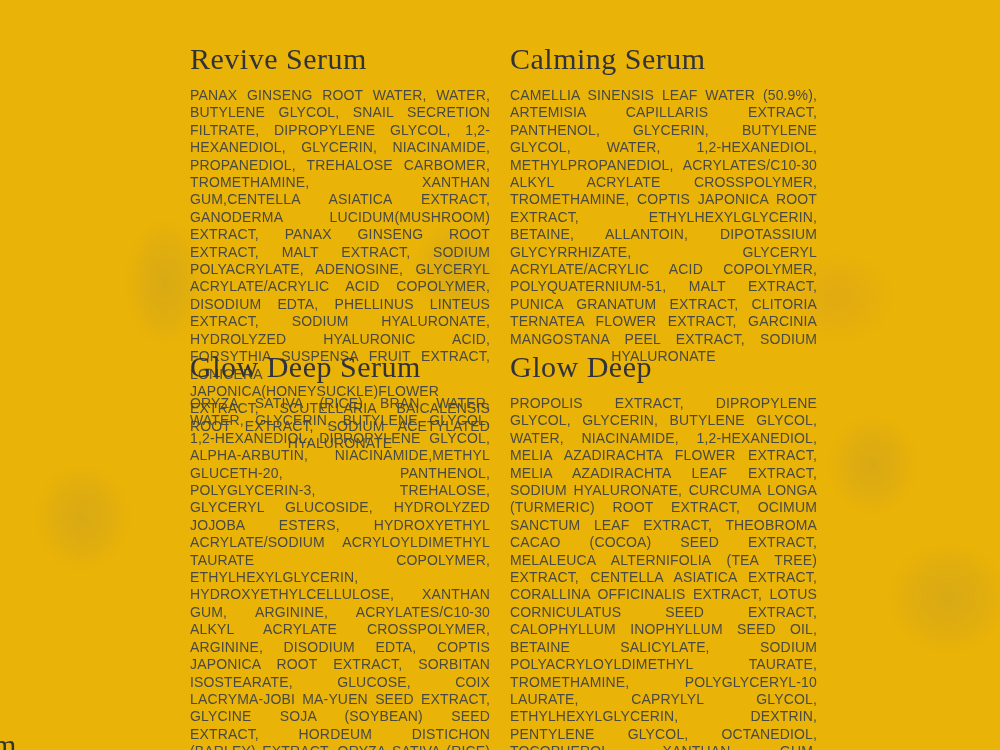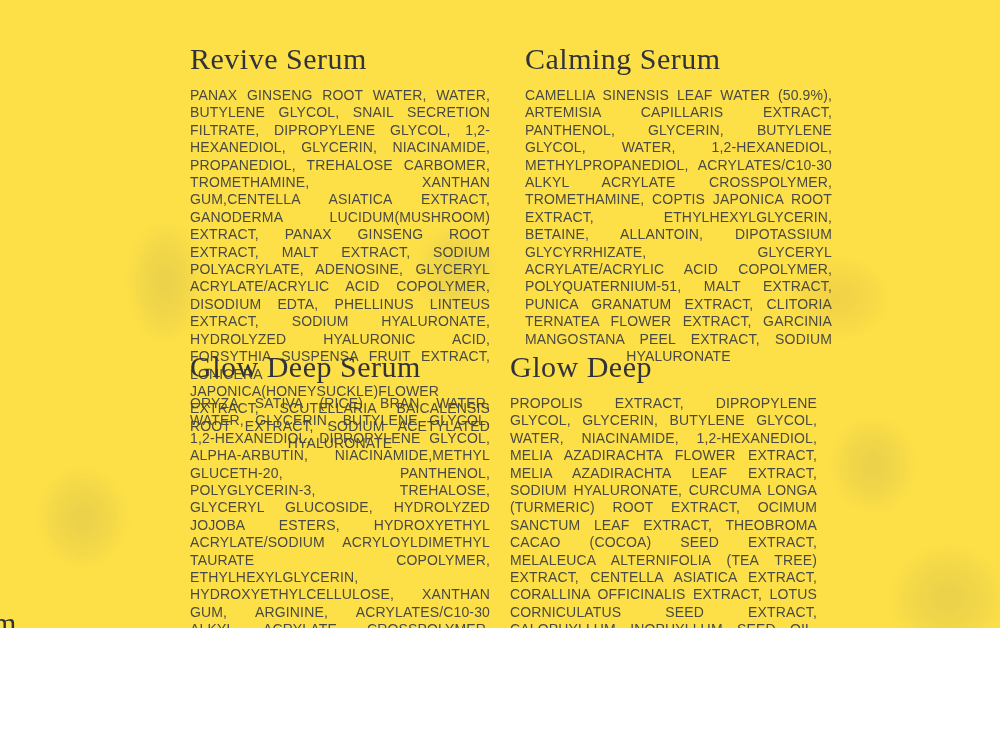--- a/index.html
+++ b/index.html
@@ -2,27 +2,27 @@
 <html><head>
 <meta charset="utf-8">
 <style>
   html, body { margin: 0; padding: 0; }
   body {
     width: 1000px; height: 750px;
     font-family: "Liberation Sans", sans-serif;
   }
   .sheet {
     position: relative;
-    width: 1000px; height: 628px;
-    background: #fde047;
+    width: 1000px; height: 750px;
+    background: #eab308;
     overflow: hidden;
   }
   .section { position: absolute; }
   .section.revive    { left: 190px; top: 42px;  width: 300px; }
-  .section.calming   { left: 525px; top: 42px;  width: 307px; }
+  .section.calming   { left: 510px; top: 42px;  width: 307px; }
   .section.glow-deep { left: 190px; top: 350px; width: 300px; }
   .section.glow      { left: 510px; top: 350px; width: 307px; }
   .section h2 {
     margin: 0 0 11px 0;
     font-family: "Liberation Serif", serif;
     font-weight: 400;
     font-size: 30px;
     line-height: 34px;
     letter-spacing: 0.5px;
     color: #32333a;

